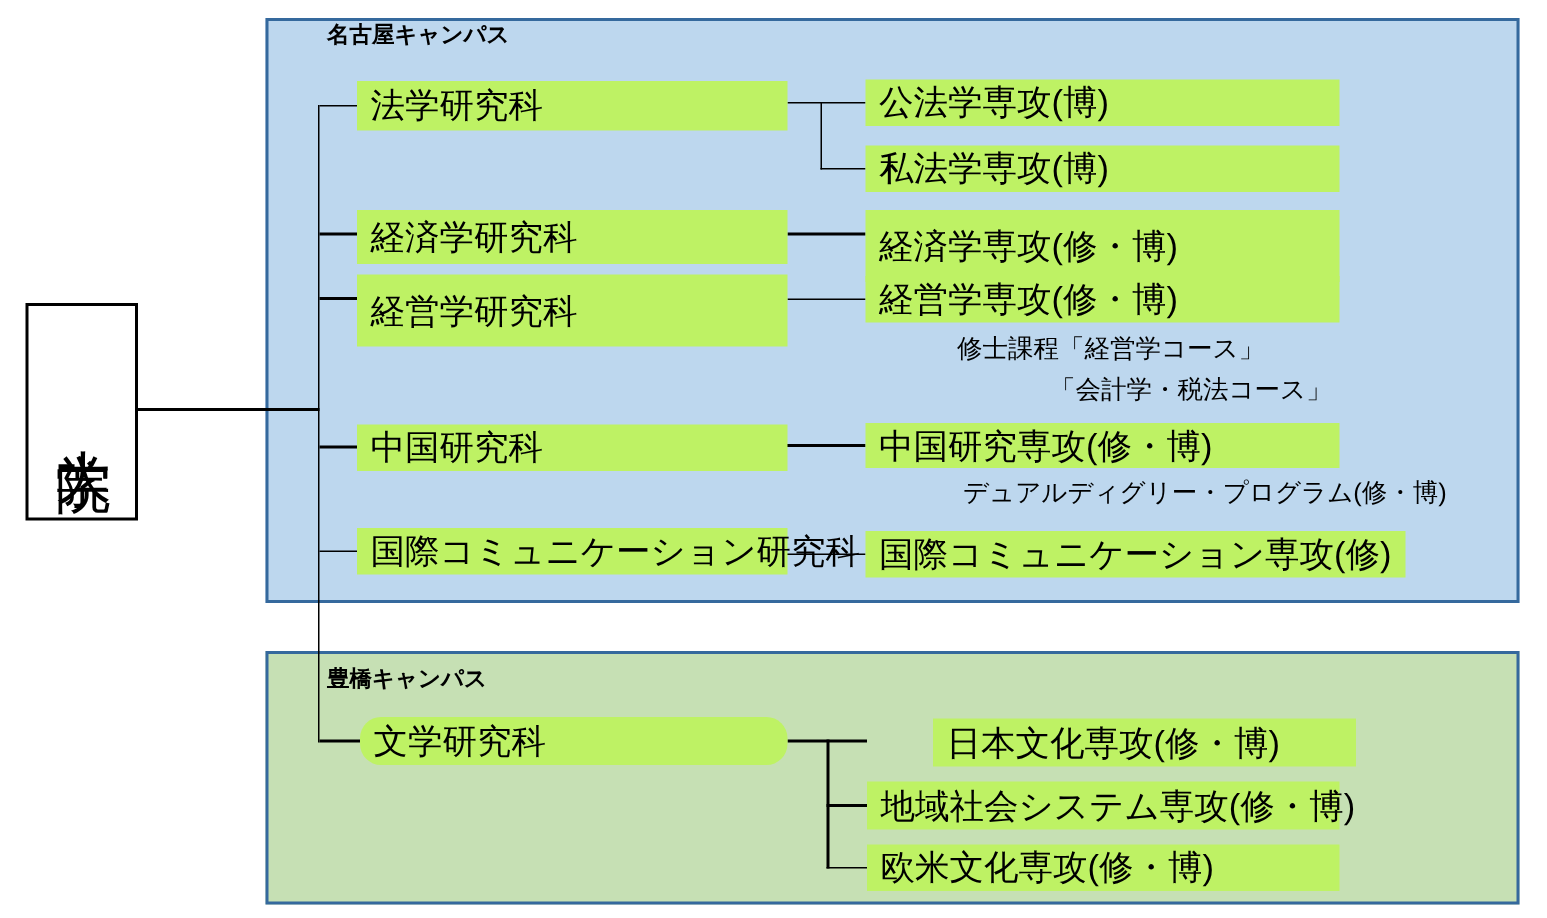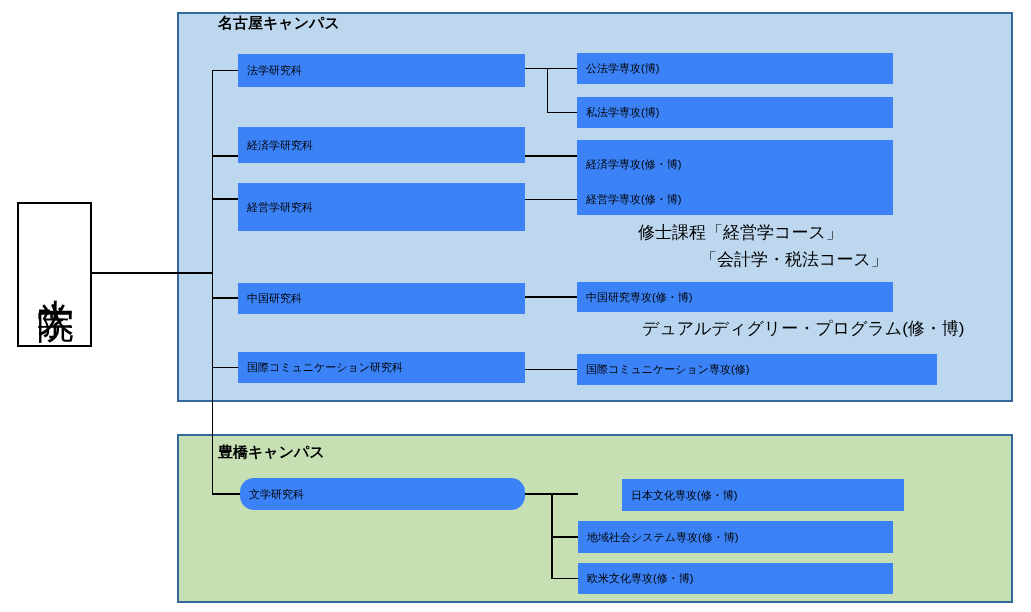--- a/index.html
+++ b/index.html
@@ -11,22 +11,22 @@
   .panel {
     position:absolute; box-sizing:border-box;
     border:2px solid var(--panel-border,#35699d);
   }
   .panel-nagoya { left:177px; top:12px; width:836px; height:390px; background:var(--nagoya-fill,#bdd7ee); }
   .panel-toyohashi { left:177px; top:434px; width:836px; height:169px; background:var(--toyohashi-fill,#c6e0b4); }
   .ptitle {
     position:absolute; font-size:15px; font-weight:bold; white-space:nowrap;
   }
   .wbox {
-    position:absolute; background:#3b82f6; box-sizing:border-box;
-    font-size:11px; white-space:nowrap; padding-left:9px;
+    position:absolute; background:#bef264; box-sizing:border-box;
+    font-size:23px; white-space:nowrap; padding-left:9px;
     display:flex; align-items:center;
   }
   .note {
     position:absolute; font-size:17px; white-space:nowrap;
   }
   .rootbox {
     position:absolute; left:17px; top:202px; width:75px; height:145px;
     background:#fff; border:2px solid #000; box-sizing:border-box;
     display:flex; align-items:center; justify-content:center;
   }
@@ -71,21 +71,21 @@
   <div class="hline" style="left:525px; top:198.7px; width:52px;"></div>
   <div class="hline" style="left:524px; top:296.2px; width:53px;"></div>
   <div class="hline" style="left:524px; top:368.7px; width:53px;"></div>
 
   <div class="hline" style="left:525px; top:493.2px; width:53px;"></div>
   <div class="vline" style="left:551px; top:493.2px; height:85.4px;"></div>
   <div class="hline" style="left:551px; top:536.2px; width:27px;"></div>
   <div class="hline" style="left:551px; top:577.7px; width:27px;"></div>
 
   <div class="wbox" style="left:238px; top:54px;  width:287px; height:33px;">法学研究科</div>
-  <div class="wbox" style="left:238px; top:127px; width:287px; height:36px;">経済学研究科</div>
+  <div class="wbox" style="left:238px; top:140px; width:287px; height:36px;">経済学研究科</div>
   <div class="wbox" style="left:238px; top:183px; width:287px; height:48px;">経営学研究科</div>
   <div class="wbox" style="left:238px; top:283px; width:287px; height:31px;">中国研究科</div>
   <div class="wbox" style="left:238px; top:352px; width:287px; height:31px;">国際コミュニケーション研究科</div>
   <div class="wbox" style="left:240px; top:478px; width:285px; height:32px;border-radius:14px;">文学研究科</div>
 
   <div class="wbox" style="left:577px; top:53px;  width:316px; height:31px;">公法学専攻(博)</div>
   <div class="wbox" style="left:577px; top:97px;  width:316px; height:31px;">私法学専攻(博)</div>
   <div class="wbox" style="left:577px; top:140px; width:316px; height:48px;">経済学専攻(修・博)</div>
   <div class="wbox" style="left:577px; top:184px; width:316px; height:31px;">経営学専攻(修・博)</div>
   <div class="wbox" style="left:577px; top:282px; width:316px; height:30px;">中国研究専攻(修・博)</div>

